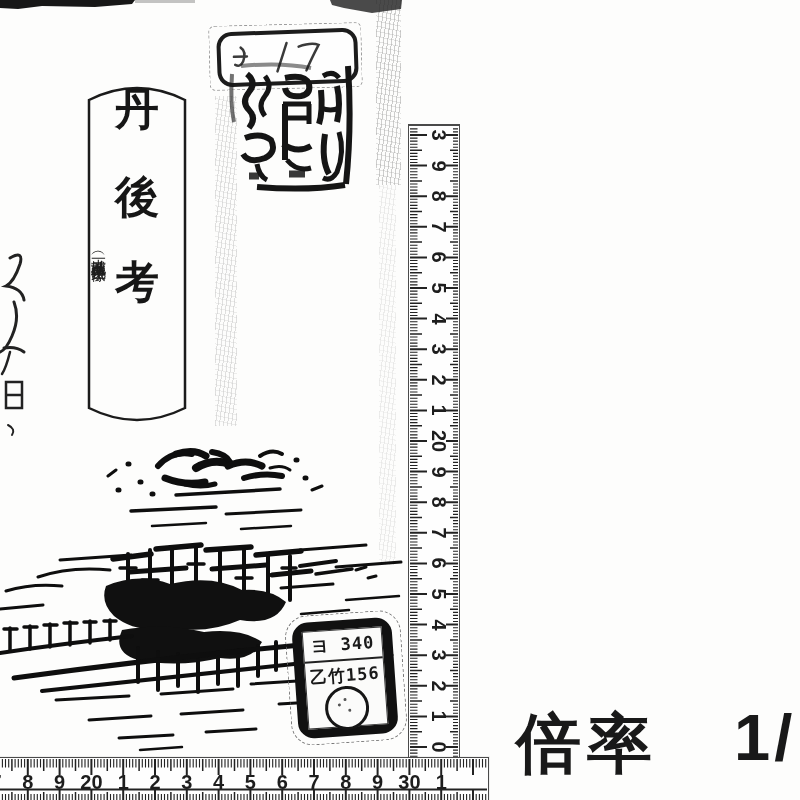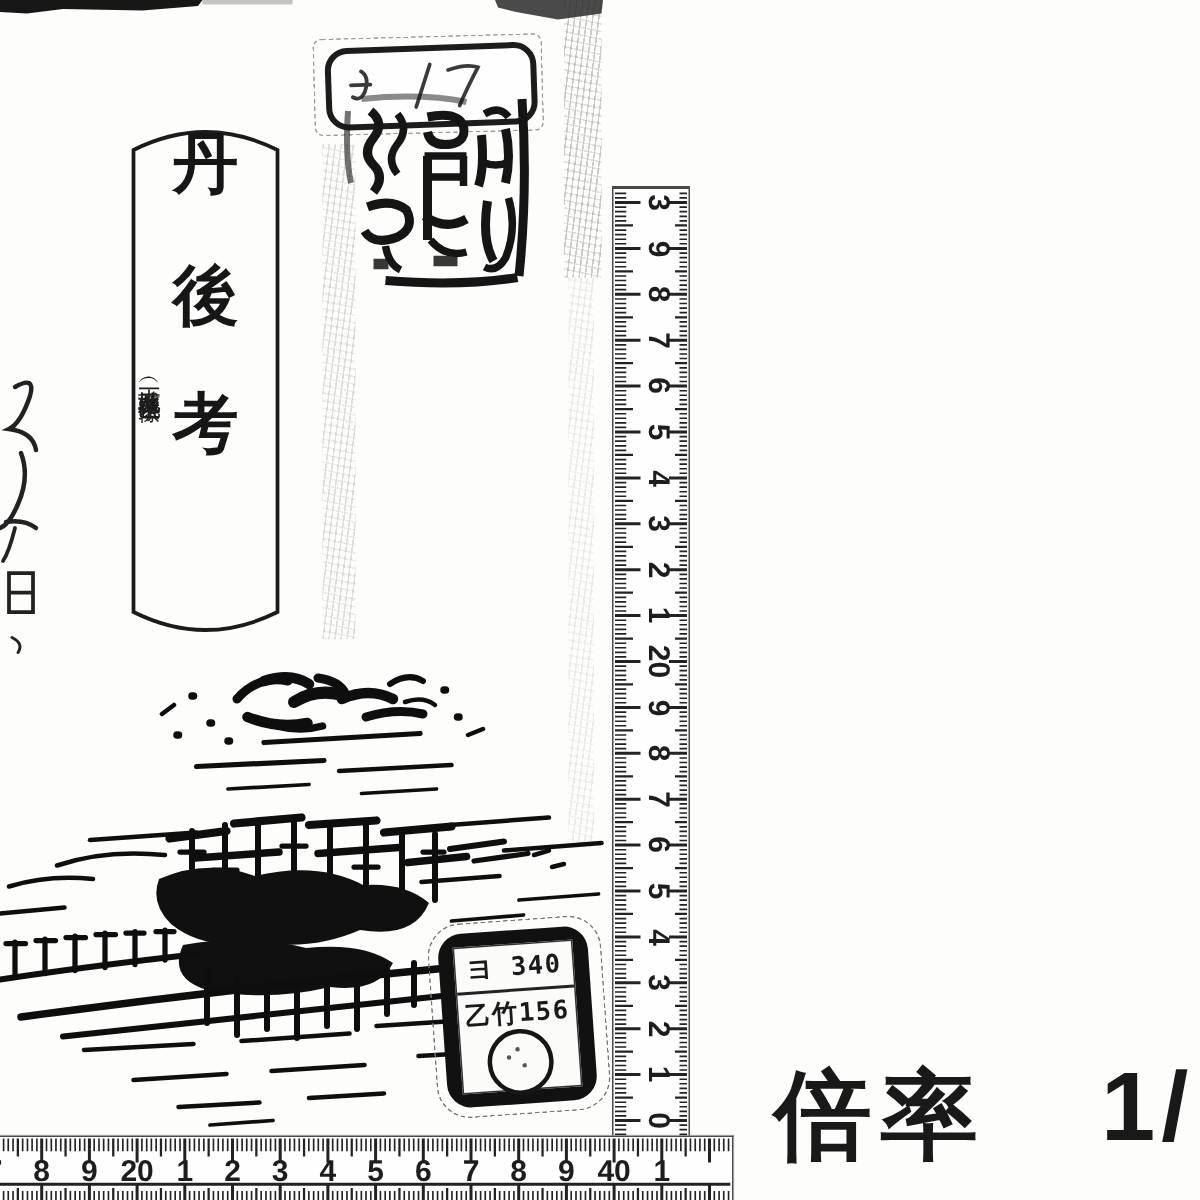--- a/index.html
+++ b/index.html
@@ -248,20 +248,20 @@
       <span class="rnum" style="left: 91.4px; top: 24px; font-size: 20px; transform: translate(-50%, -50%);">20</span>
       <span class="rnum" style="left: 123.2px; top: 24px; font-size: 20px; transform: translate(-50%, -50%);">1</span>
       <span class="rnum" style="left: 155px; top: 24px; font-size: 20px; transform: translate(-50%, -50%);">2</span>
       <span class="rnum" style="left: 186.8px; top: 24px; font-size: 20px; transform: translate(-50%, -50%);">3</span>
       <span class="rnum" style="left: 218.6px; top: 24px; font-size: 20px; transform: translate(-50%, -50%);">4</span>
       <span class="rnum" style="left: 250.4px; top: 24px; font-size: 20px; transform: translate(-50%, -50%);">5</span>
       <span class="rnum" style="left: 282.2px; top: 24px; font-size: 20px; transform: translate(-50%, -50%);">6</span>
       <span class="rnum" style="left: 314px; top: 24px; font-size: 20px; transform: translate(-50%, -50%);">7</span>
       <span class="rnum" style="left: 345.8px; top: 24px; font-size: 20px; transform: translate(-50%, -50%);">8</span>
       <span class="rnum" style="left: 377.6px; top: 24px; font-size: 20px; transform: translate(-50%, -50%);">9</span>
-      <span class="rnum" style="left: 409.4px; top: 24px; font-size: 20px; transform: translate(-50%, -50%);">40</span>
+      <span class="rnum" style="left: 409.4px; top: 24px; font-size: 20px; transform: translate(-50%, -50%);">30</span>
       <span class="rnum" style="left: 441.2px; top: 24px; font-size: 20px; transform: translate(-50%, -50%);">1</span>
     </div>
 
   <span class="abs mag" id="mag-label">倍率</span>
   <span class="abs mag" id="mag-value">1/</span>
 
 </div>
 
 </body></html>

